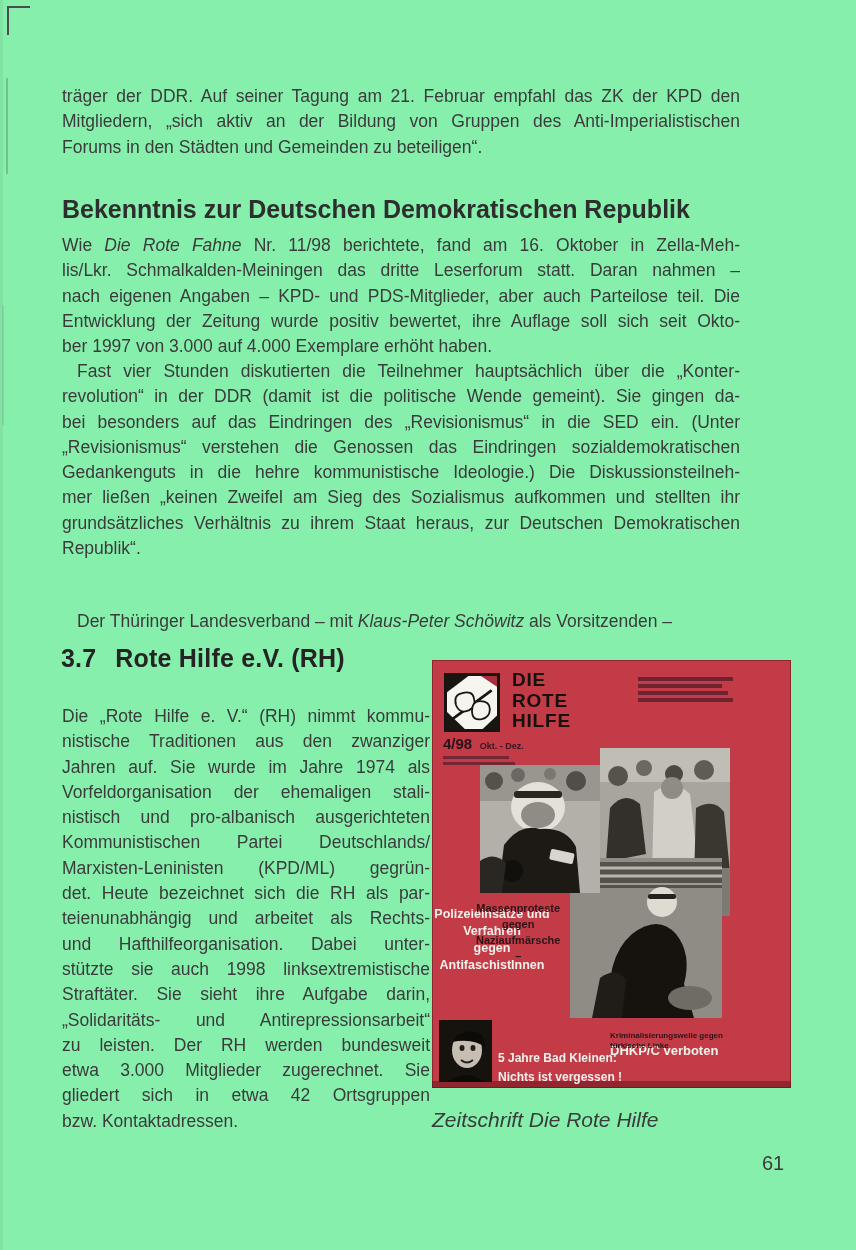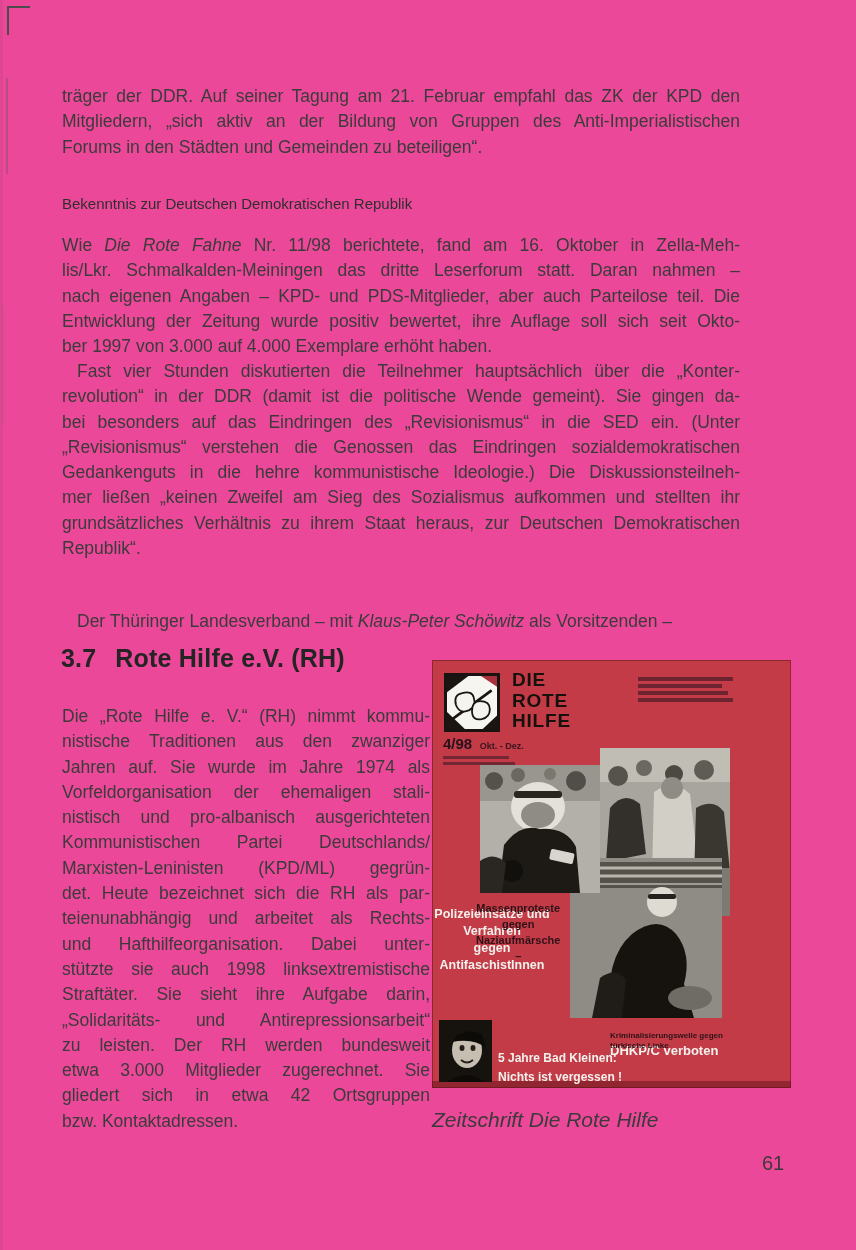--- a/index.html
+++ b/index.html
@@ -1,34 +1,34 @@
 <!DOCTYPE html>
 <html><head>
 <meta charset="utf-8">
 <style>
   html,body { margin:0; padding:0; background:#e8e8e6; }
   .page {
     position:relative; width:856px; height:1250px; margin:0 auto;
-    background:#ec4899; overflow:hidden;
+    background:#86efac; overflow:hidden;
     font-family:"Liberation Sans", sans-serif; color:#3a3a3a;
   }
   
   .corner-bracket { position:absolute; left:7px; top:6px; width:21px; height:27px;
     border-left:2px solid #4c4c4c; border-top:2px solid #4c4c4c; }
   .edge-line { position:absolute; left:0; top:0; width:3px; height:100%; background:rgba(60,60,60,.07); }
   .smudge-a { position:absolute; left:6px; top:78px; width:2px; height:96px; background:rgba(80,80,80,.30); }
   .smudge-b { position:absolute; left:2px; top:305px; width:2px; height:120px; background:rgba(110,110,110,.18); }
 
   
   .textblock { position:absolute; font-size:17.5px; line-height:25.3px; color:#3b3b3b; }
   .textblock .line { text-align:justify; text-align-last:justify; white-space:normal; }
   .textblock .line:last-child { text-align-last:left; }
   .indent .line:first-child { text-indent:15px; }
   .subheading { position:absolute; left:62px; top:195px; margin:0;
-    font-size:15px; font-weight:normal; color:#2e2e2e; }
+    font-size:25px; font-weight:bold; color:#2e2e2e; }
   .section-heading { position:absolute; left:60px; top:643px; margin:1px;
     font-size:25px; font-weight:bold; color:#242424; letter-spacing:.2px; }
   .section-heading .num { margin-right:19px; }
 
   .intro-block  { left:62px; top:84px;  width:678px; }
   .para1-block  { left:62px; top:233px; width:678px; }
   .para2-block  { left:62px; top:359px; width:678px; }
   .para3-block  { left:62px; top:561px; width:678px;margin-top:48px; }
   .column-block { left:62px; top:704px; width:368px; }
 

